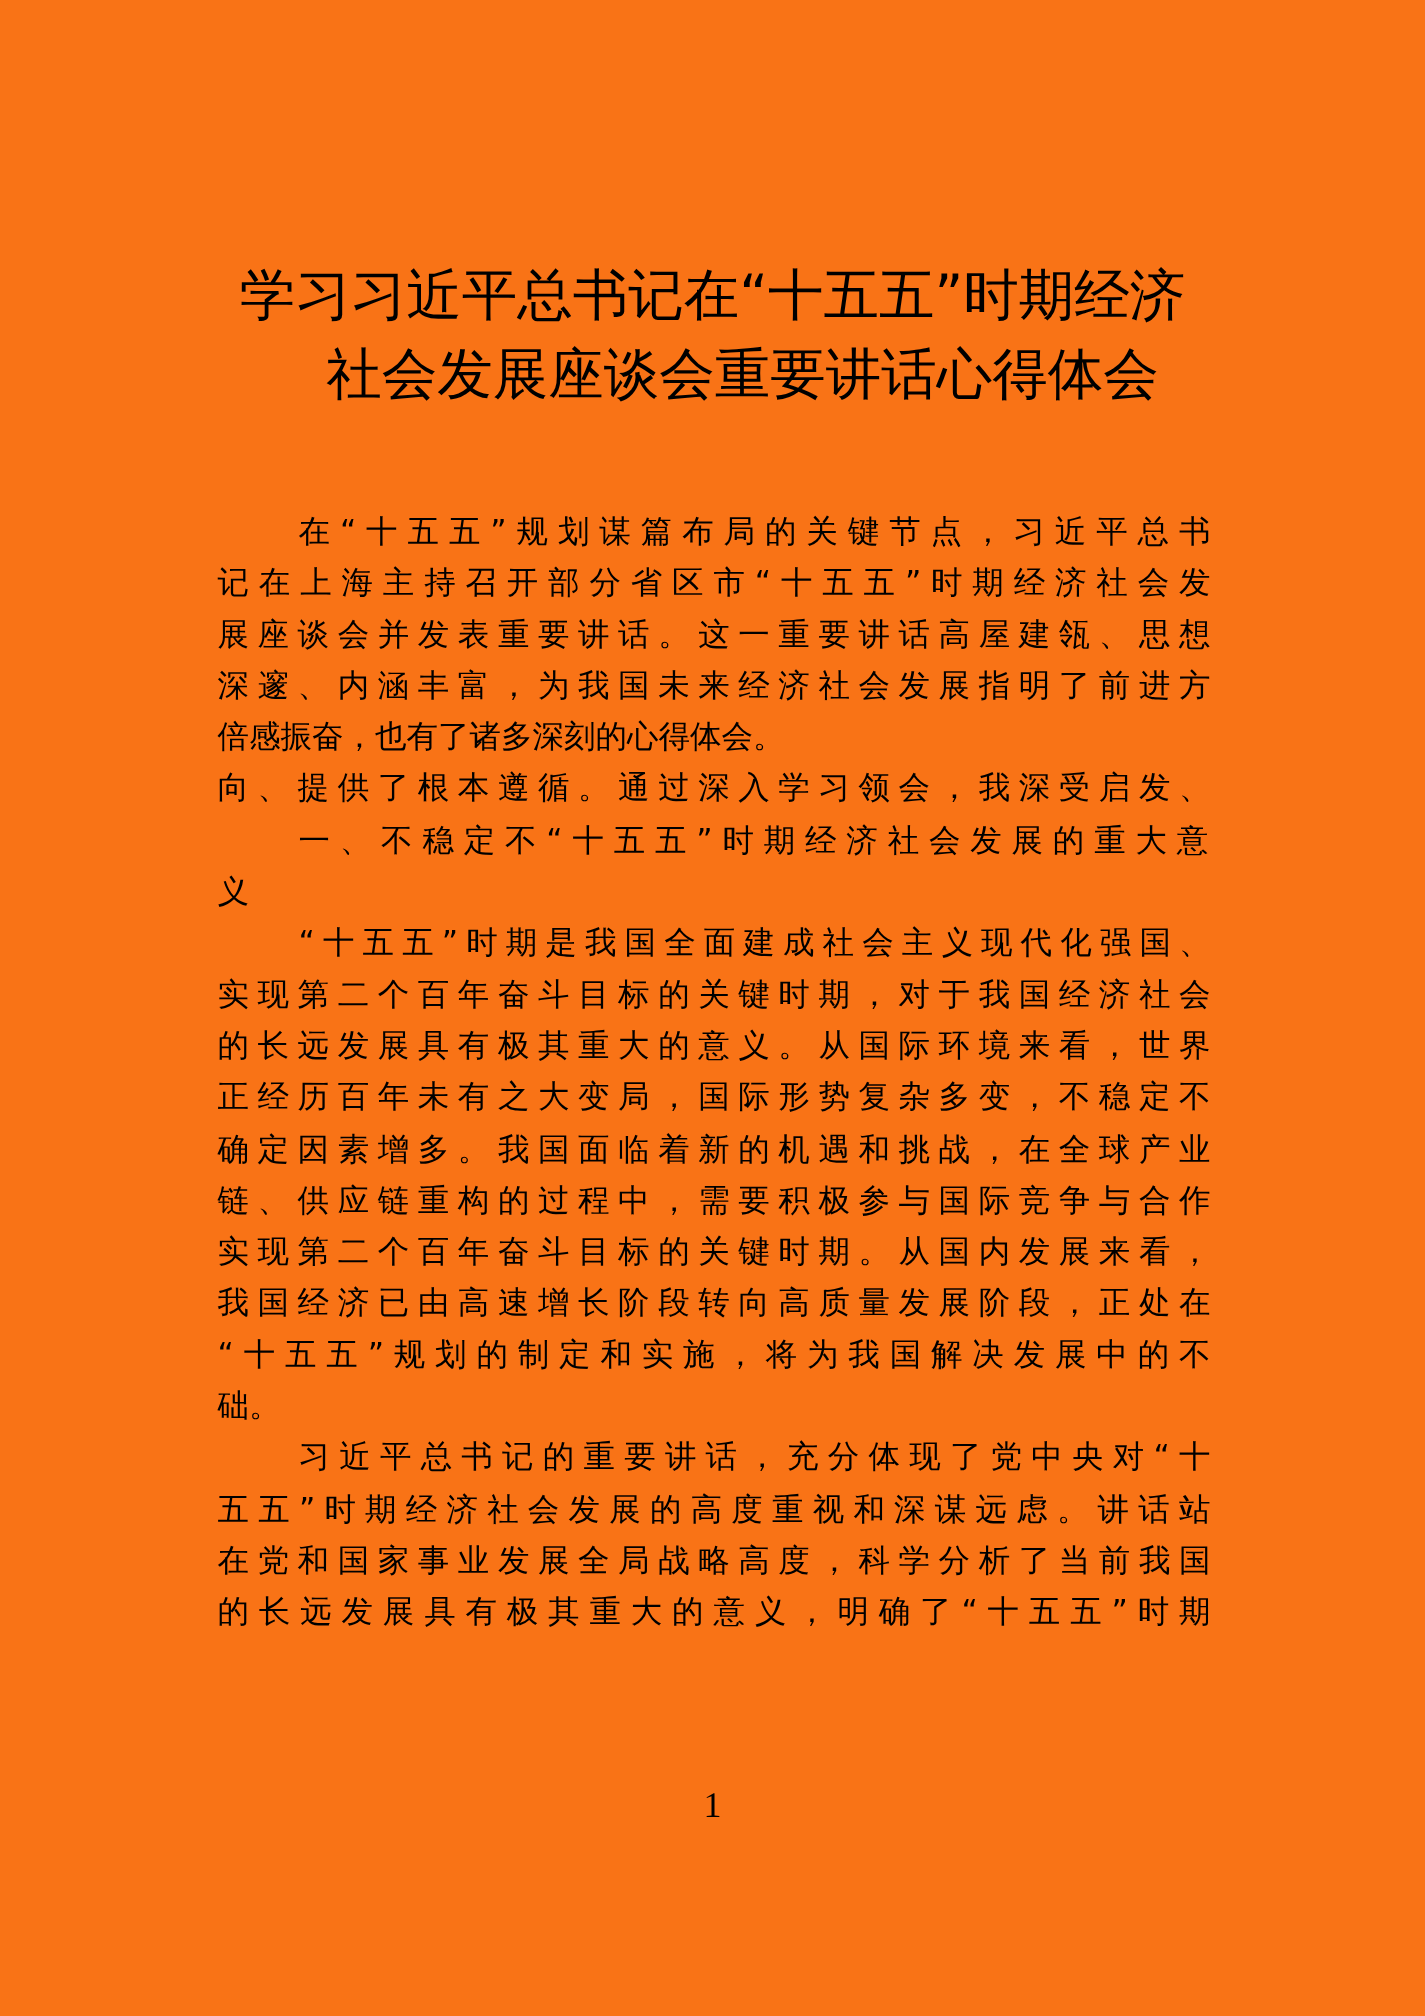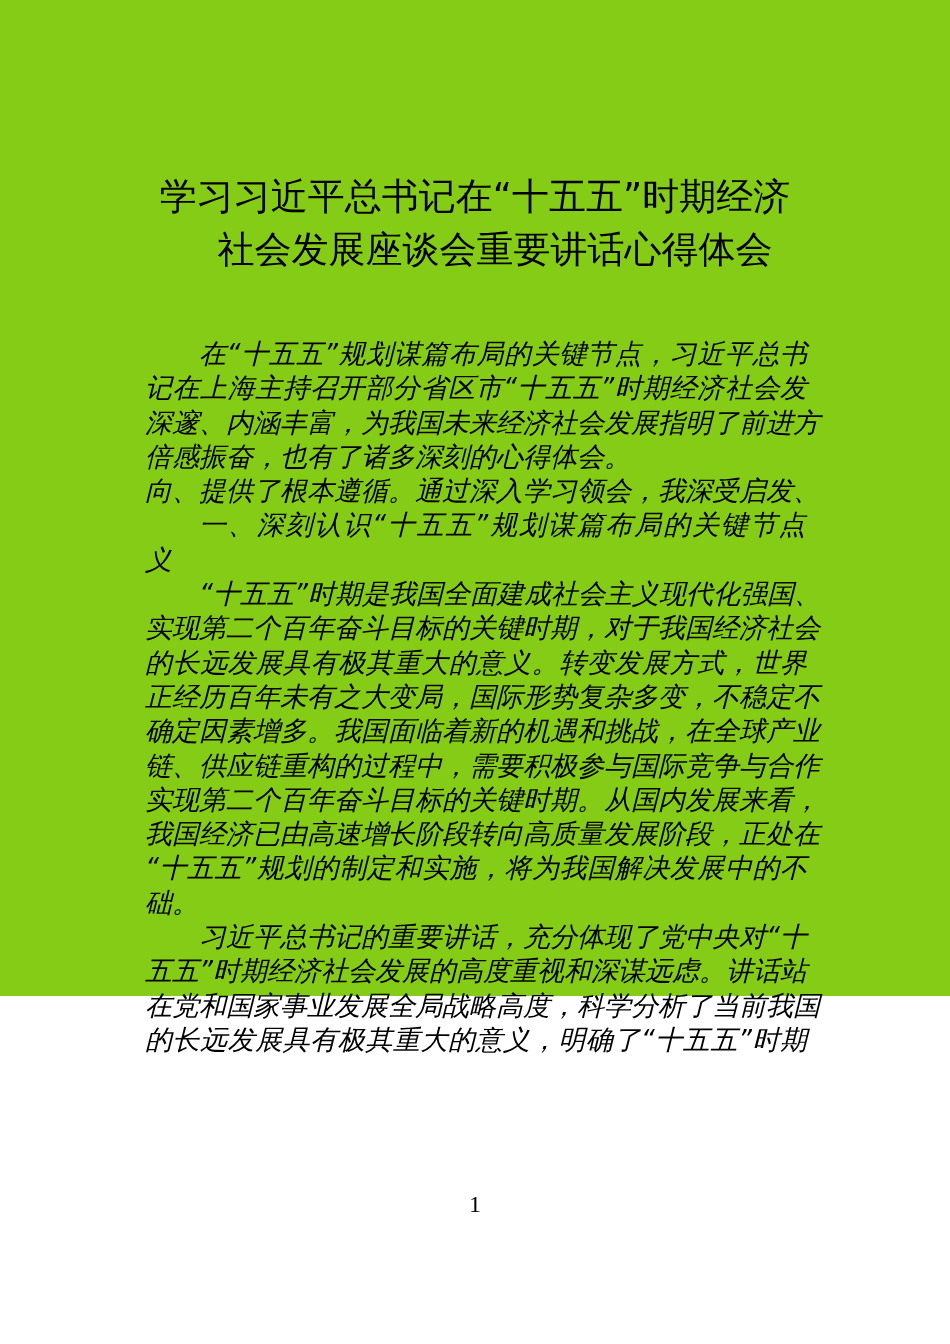--- a/index.html
+++ b/index.html
@@ -12,22 +12,22 @@
     height: 1344px;
     position: relative;
     overflow: hidden;
     font-family: "DejaVu Sans", "Liberation Sans", sans-serif;
     color: #000000;
   }
   .page {
     position: absolute;
     left: 0; top: 0;
     width: 950px;
-    height: 996px;
-    background: #84cc16;
+    height: 1344px;
+    background: #f97316;
   }
   .title {
     position: absolute;
     left: 0;
     width: 950px;
     text-align: center;
     font-size: 37px;
     line-height: 40px;
     white-space: nowrap;
     letter-spacing: 0px;
@@ -37,24 +37,23 @@
 
   .body {
     position: absolute;
     left: 145px;
     top: 337px;
     width: 662px;
   }
   .line {
     height: 34.3px;
     line-height: 34.3px;
-    font-size: 27px;
+    font-size: 21px;
     white-space: nowrap;
     overflow: visible;
-    font-style: italic;
   }
   .line.justify {
     text-align: justify;
     text-align-last: justify;
   }
   .line.indent {
     padding-left: 54px;
   }
   .line.heading {
     letter-spacing: 1.5px;
@@ -76,34 +75,35 @@
 <div class="page">
 
   <div class="title title-line-1">学习习近平总书记在“十五五”时期经济</div>
   <div class="title title-line-2">社会发展座谈会重要讲话心得体会</div>
 
   <div class="body">
 
     <div>
       <div class="line justify indent">在“十五五”规划谋篇布局的关键节点，习近平总书</div>
       <div class="line justify">记在上海主持召开部分省区市“十五五”时期经济社会发</div>
+      <div class="line justify">展座谈会并发表重要讲话。这一重要讲话高屋建瓴、思想</div>
       <div class="line justify">深邃、内涵丰富，为我国未来经济社会发展指明了前进方</div>
       <div class="line">倍感振奋，也有了诸多深刻的心得体会。</div>
       <div class="line justify">向、提供了根本遵循。通过深入学习领会，我深受启发、</div>
     </div>
 
     <div>
-      <div class="line justify indent heading">一、深刻认识“十五五”规划谋篇布局的关键节点</div>
+      <div class="line justify indent heading">一、不稳定不“十五五”时期经济社会发展的重大意</div>
       <div class="line">义</div>
     </div>
 
     <div>
       <div class="line justify indent">“十五五”时期是我国全面建成社会主义现代化强国、</div>
       <div class="line justify">实现第二个百年奋斗目标的关键时期，对于我国经济社会</div>
-      <div class="line justify">的长远发展具有极其重大的意义。转变发展方式，世界</div>
+      <div class="line justify">的长远发展具有极其重大的意义。从国际环境来看，世界</div>
       <div class="line justify">正经历百年未有之大变局，国际形势复杂多变，不稳定不</div>
       <div class="line justify">确定因素增多。我国面临着新的机遇和挑战，在全球产业</div>
       <div class="line justify">链、供应链重构的过程中，需要积极参与国际竞争与合作</div>
       <div class="line justify">实现第二个百年奋斗目标的关键时期。从国内发展来看，</div>
       <div class="line justify">我国经济已由高速增长阶段转向高质量发展阶段，正处在</div>
       <div class="line justify">“十五五”规划的制定和实施，将为我国解决发展中的不</div>
       <div class="line">础。</div>
     </div>
 
     <div>

